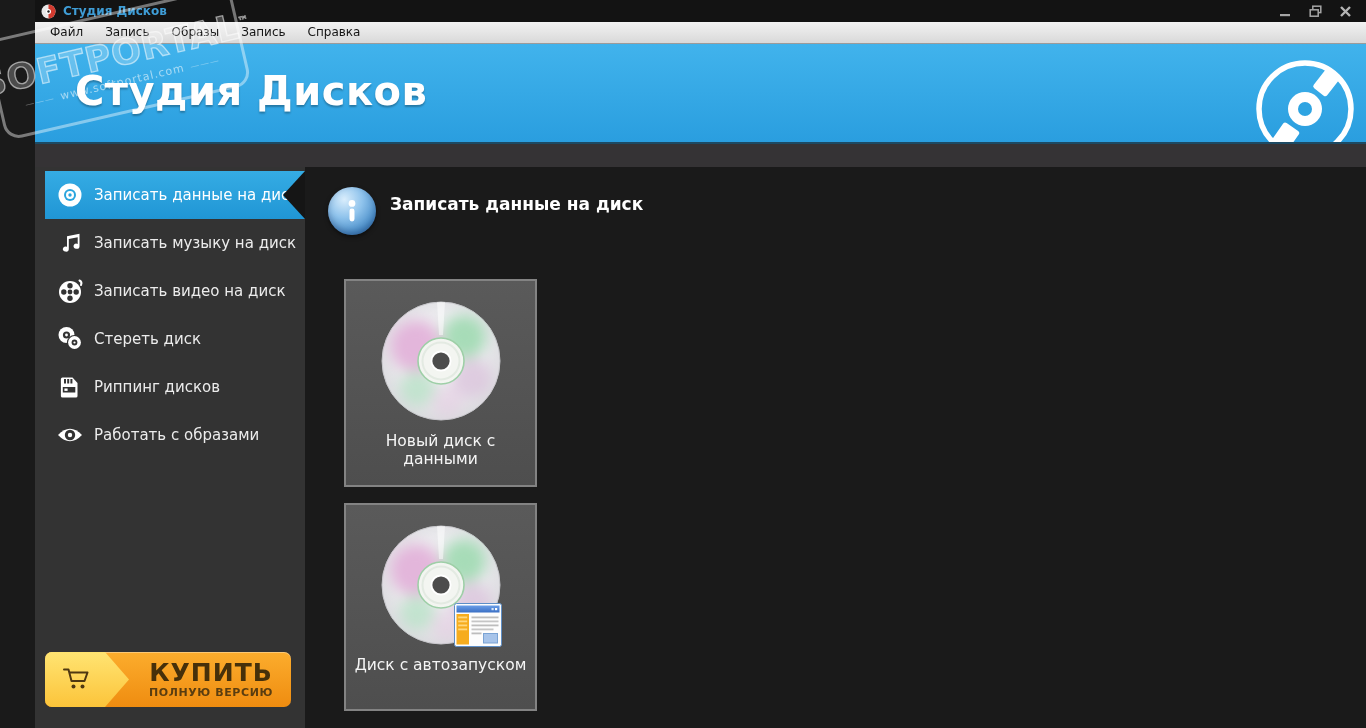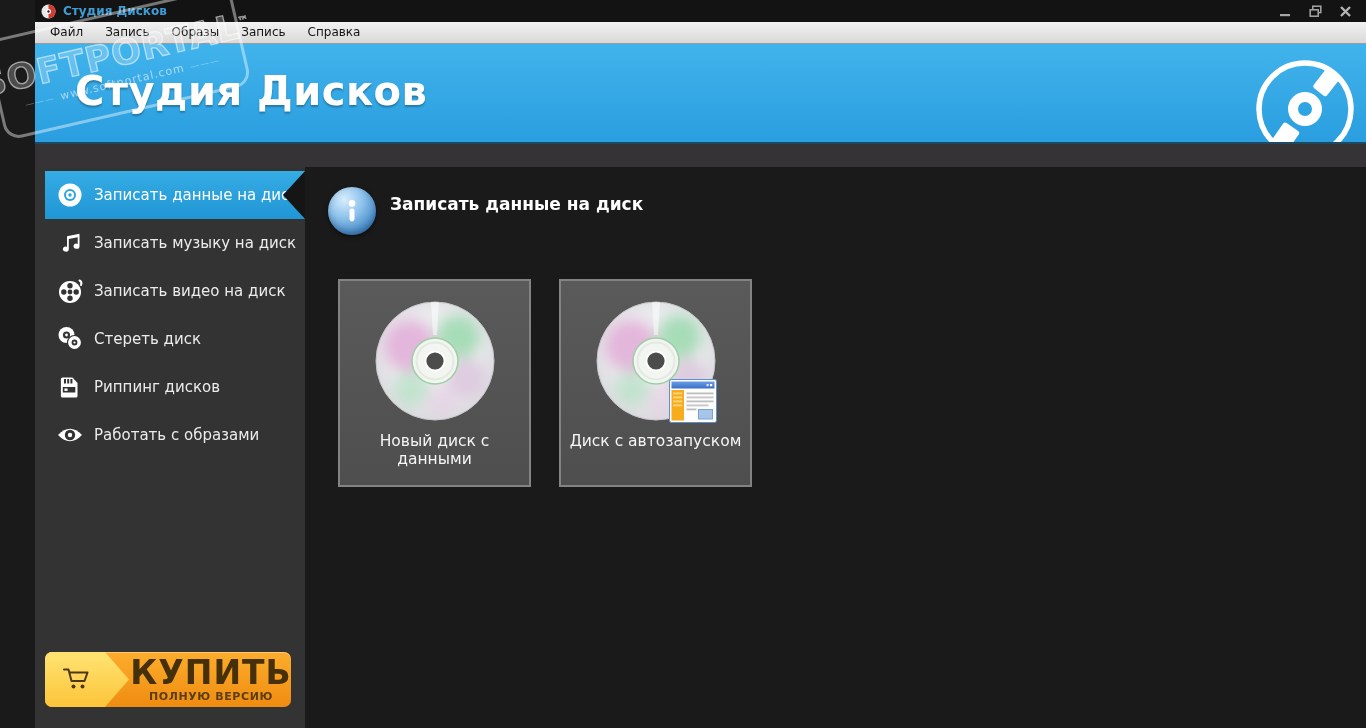--- a/index.html
+++ b/index.html
@@ -49,32 +49,32 @@
   .newprog-btn { position:absolute; left:10px; bottom:103px; width:246px; height:53px; background:#404040; border:none; border-radius:7px;
     box-shadow:inset 0 1px 0 rgba(255,255,255,.06); display:flex; align-items:center; justify-content:center; gap:13px;
     color:#dadada; font-size:15px; font-family:inherit; cursor:pointer; }
 
   .buy-btn { position:absolute; left:10px; bottom:21px; width:246px; height:55px; border:none; border-radius:7px; overflow:hidden;
     background:linear-gradient(#fcad2d,#ef8c10); cursor:pointer; box-shadow:inset 0 1px 0 rgba(255,255,255,.35); font-family:inherit; }
   .buy-chevron { position:absolute; left:0; top:0; width:88px; height:100%;
     background:linear-gradient(#ffe472,#fcc43a); clip-path:polygon(0 0,60px 0,84px 50%,60px 100%,0 100%); }
   .buy-cart { position:absolute; left:17px; top:13px; }
   .buy-text { position:absolute; left:92px; right:6px; top:0; height:100%; display:flex; flex-direction:column; align-items:center; justify-content:center; }
-  .buy-title { font-size:33px; font-weight:bold; color:#46300a; letter-spacing:1px; line-height:1.05; }
+  .buy-title { font-size:25px; font-weight:bold; color:#46300a; letter-spacing:1px; line-height:1.05; }
   .buy-sub { font-size:11px; font-weight:bold; color:#5a3d10; letter-spacing:.6px; }
 
   
   .content { position:relative; flex:1; background:#1a1a1a; }
   .info-icon { position:absolute; left:23px; top:20px; width:48px; height:48px; border-radius:50%;
     background:radial-gradient(circle at 34% 26%, #d9edfc, #8fc3ec 38%, #4b8fca 72%, #2c6aa5);
     box-shadow:0 2px 4px rgba(0,0,0,.5), inset 0 -3px 6px rgba(0,0,40,.25); display:flex; align-items:center; justify-content:center; }
   .content-title { position:absolute; left:85px; top:27px; color:#fff; font-size:17px; font-weight:bold; }
   .content-sub { position:absolute; left:85px; top:52px; color:#e6e6e6; font-size:13px; }
 
-  .cards { position:absolute; left:33px; top:112px; display:flex; gap:28px; }
+  .cards { position:absolute; left:39px; top:112px; display:flex; gap:16px;flex-direction:column; }
   .card { position:relative; width:193px; height:208px; border:2px solid #838383;
     background:linear-gradient(#5a5a5a,#4e4e4e); cursor:pointer; }
   .card .disc { position:absolute; left:50%; top:18px; margin-left:-62px; }
   .card-label { position:absolute; left:0; top:151px; width:100%; text-align:center; color:#f5f5f5; font-size:15.5px; }
   .badge-window { position:absolute; left:108px; top:98px; }
   .badge-plus { position:absolute; left:106px; top:86px; }
 
   .hidden-defs { position:absolute; width:0; height:0; overflow:hidden; }
 </style>
 </head>

